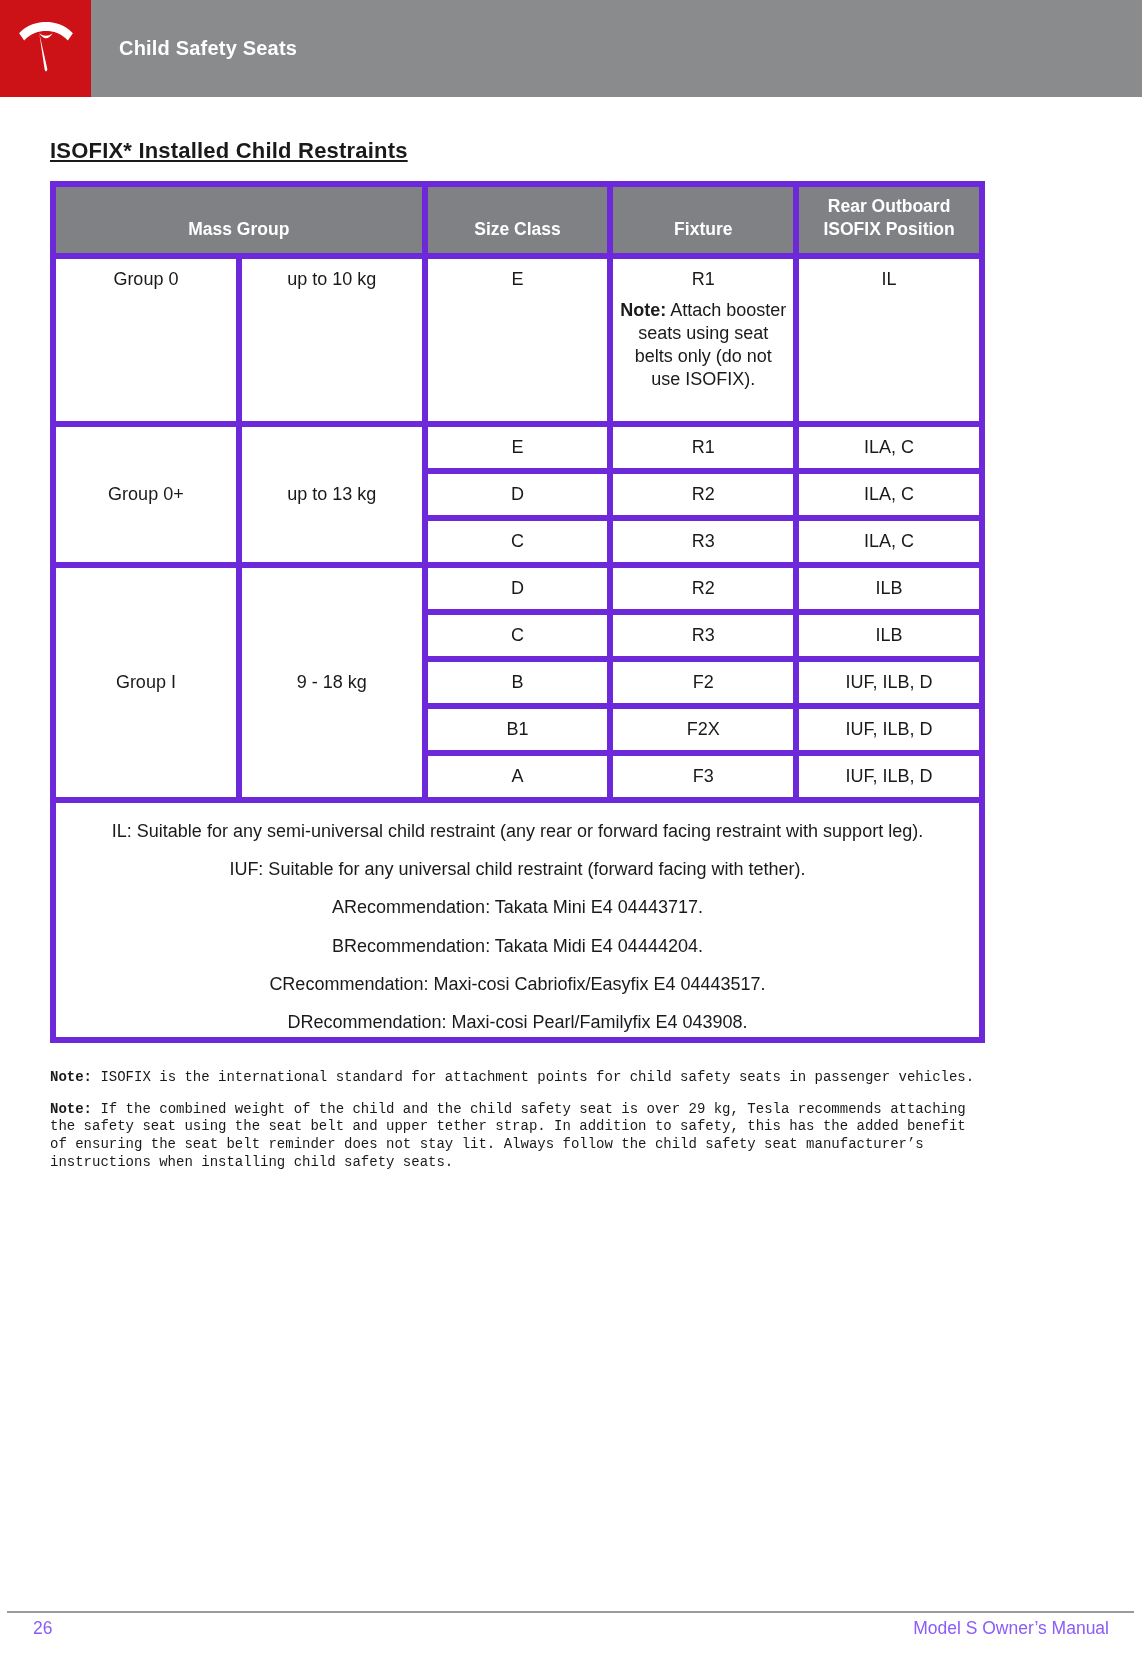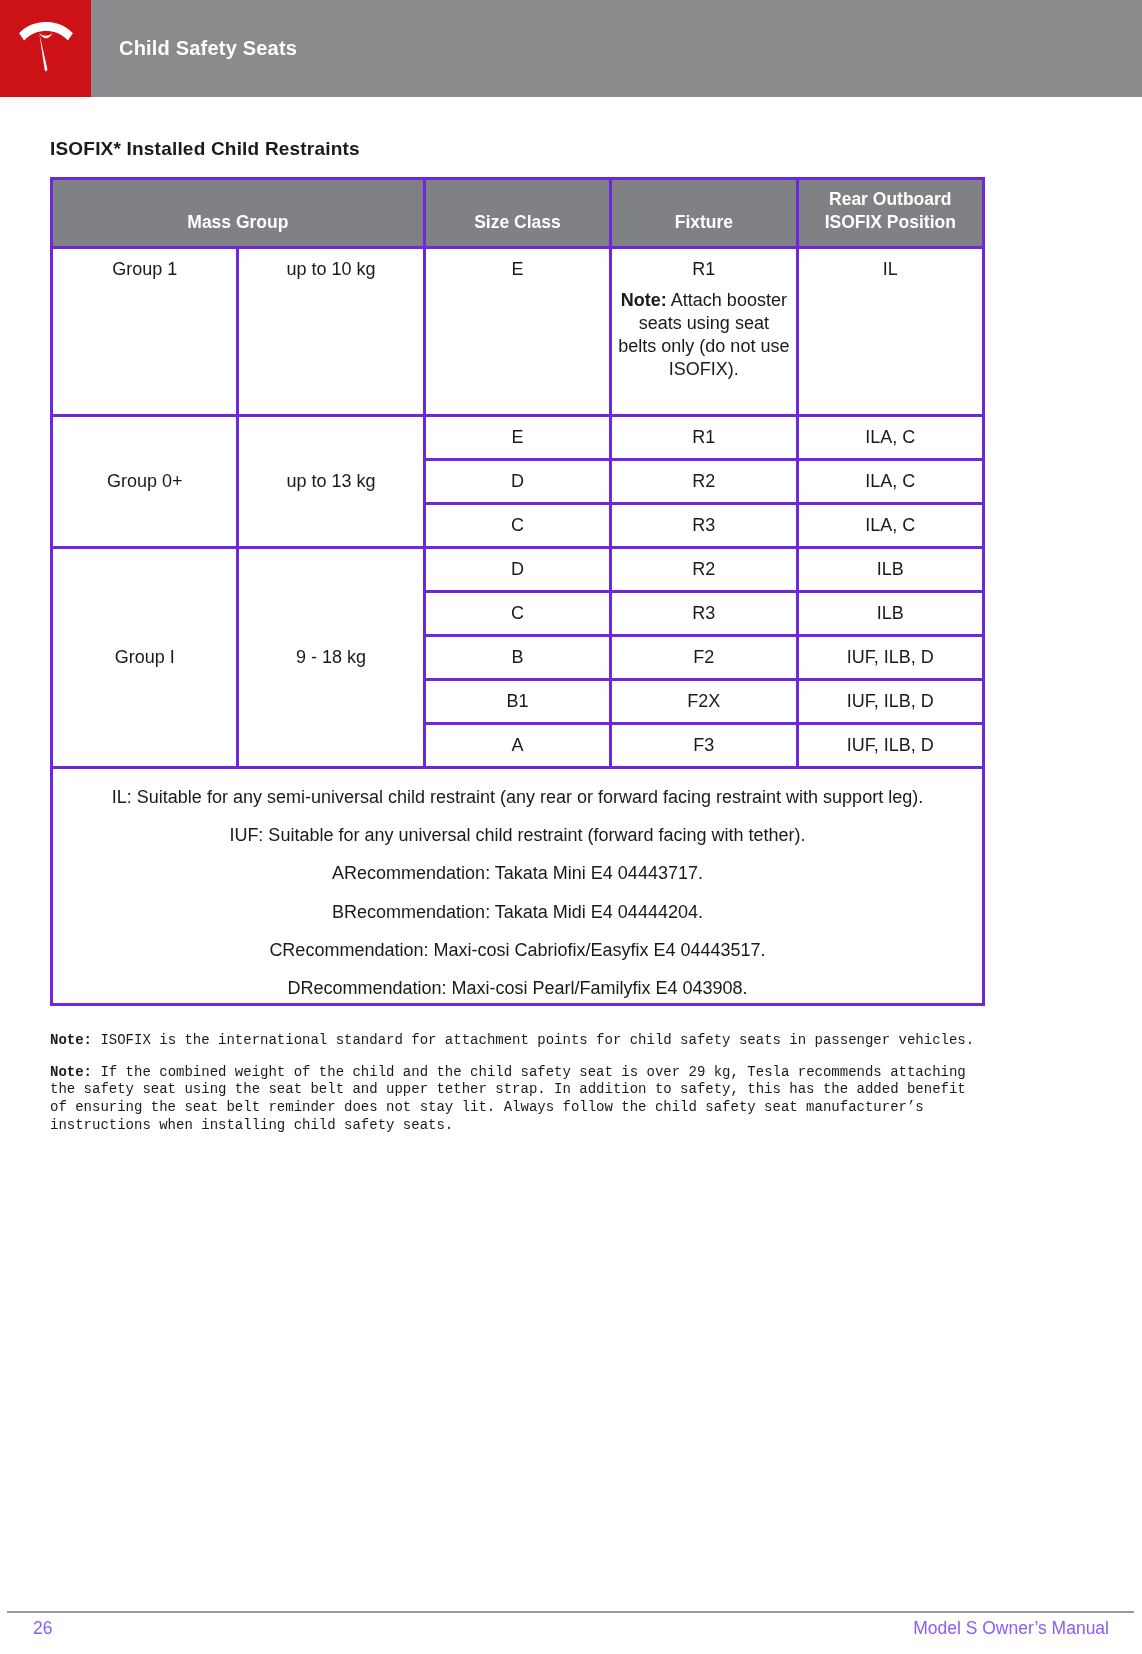--- a/index.html
+++ b/index.html
@@ -17,29 +17,29 @@
     display:flex; align-items:center; justify-content:center;
   }
   .logo-box svg { width:56px; height:66px; }
   .topbar-title {
     color:#ffffff; font-size:20px; font-weight:bold;
     display:flex; align-items:center; padding-left:28px; letter-spacing:0.2px;
   }
 
   
   .content { margin:0 50px; width:935px; }
-  .section-title { margin-top:41px; font-size:19px; font-weight:bold; letter-spacing:0.2px; }
+  .section-title { margin-top:41px; font-size:22px; font-weight:bold; letter-spacing:0.2px;text-decoration:underline; }
 
   table.isofix {
     border-collapse:collapse; table-layout:fixed;
     width:935px; margin-top:17px;
     font-size:18px;
   }
   table.isofix col { width:20%; }
-  table.isofix th, table.isofix td { border:3px solid #6d28d9; }
+  table.isofix th, table.isofix td { border:6px solid #6d28d9; }
   table.isofix thead th {
     background:#808184; color:#ffffff;
     font-size:17.5px; font-weight:bold; text-align:center;
     vertical-align:bottom; padding:8px 6px 12px; line-height:1.3;
     height:42px;
   }
   table.isofix td {
     text-align:center; vertical-align:middle;
     padding:2px 6px; height:37px; line-height:1.25;
   }
@@ -96,21 +96,21 @@
       <tr>
         <th colspan="2">Mass Group</th>
         <th>Size Class</th>
         <th>Fixture</th>
         <th>Rear Outboard ISOFIX Position</th>
       </tr>
     </thead>
     <tbody>
 
       <tr class="row-tall">
-        <td>Group 1</td>
+        <td>Group 0</td>
         <td>up to 10 kg</td>
         <td>E</td>
         <td>
           <div>R1</div>
           <div class="cell-note"><span class="b">Note:</span><span> Attach booster seats using seat belts only (do not use ISOFIX).</span></div>
         </td>
         <td>IL</td>
       </tr>
 
       <tr>

